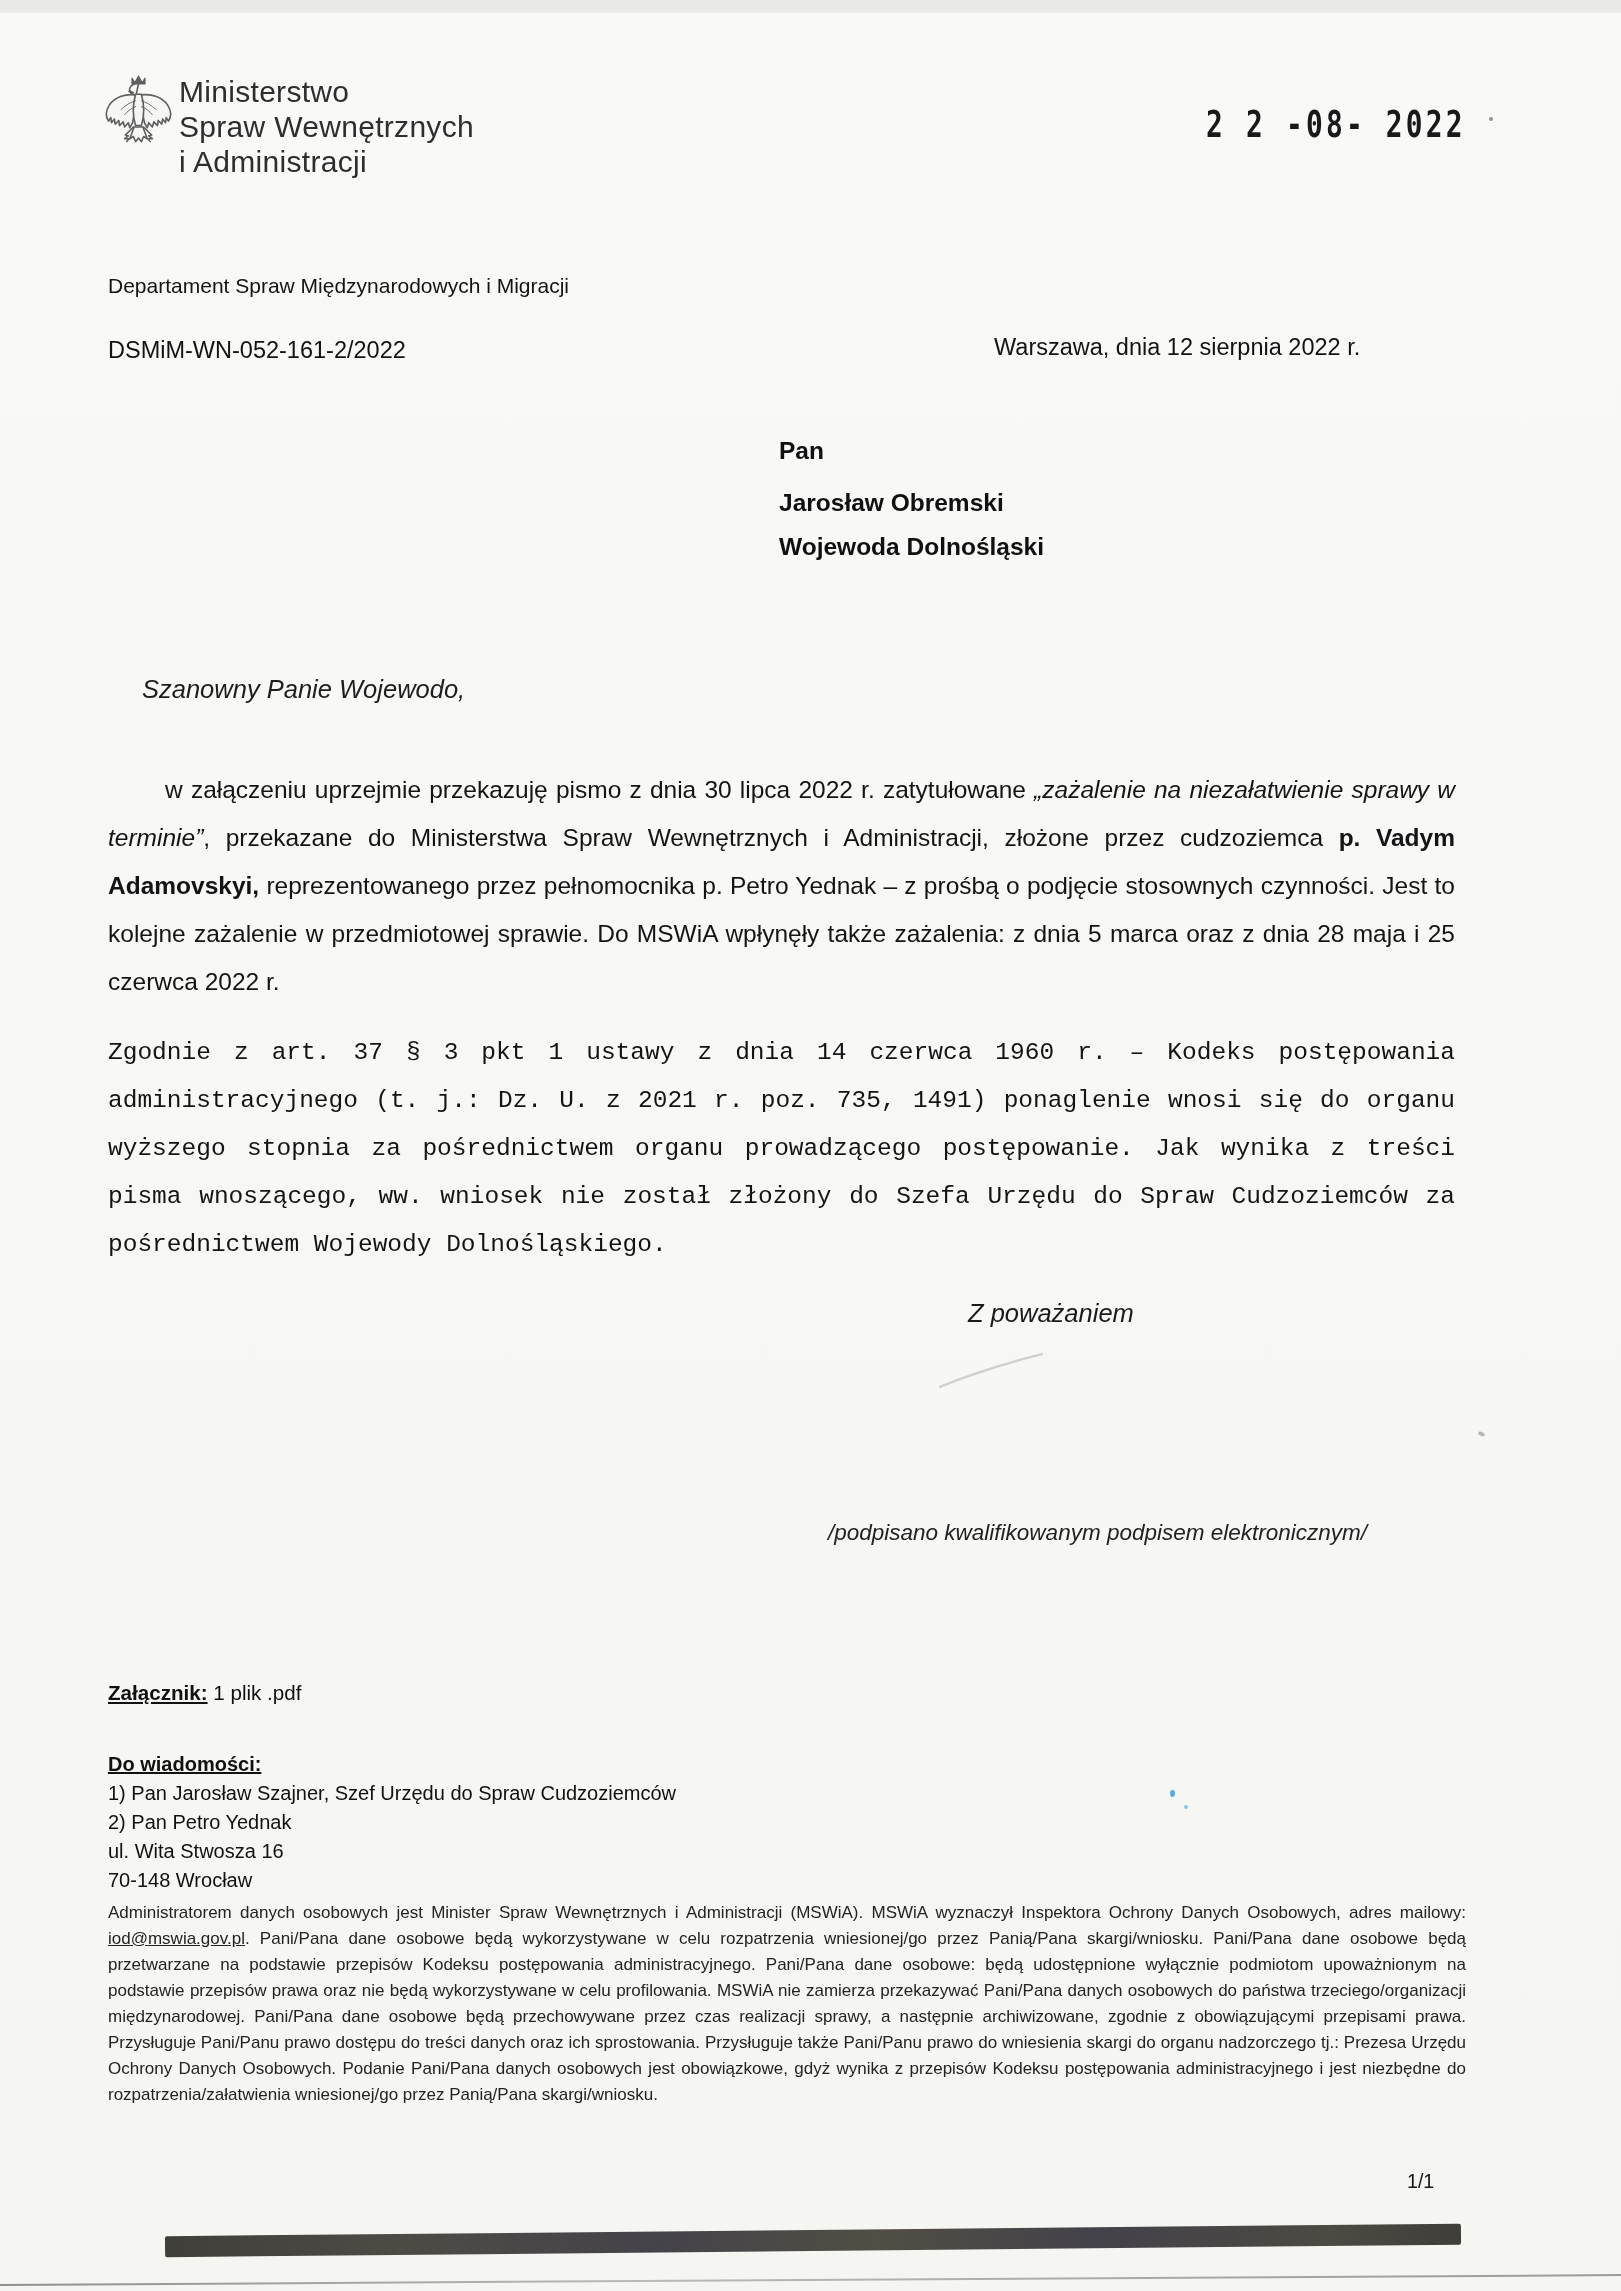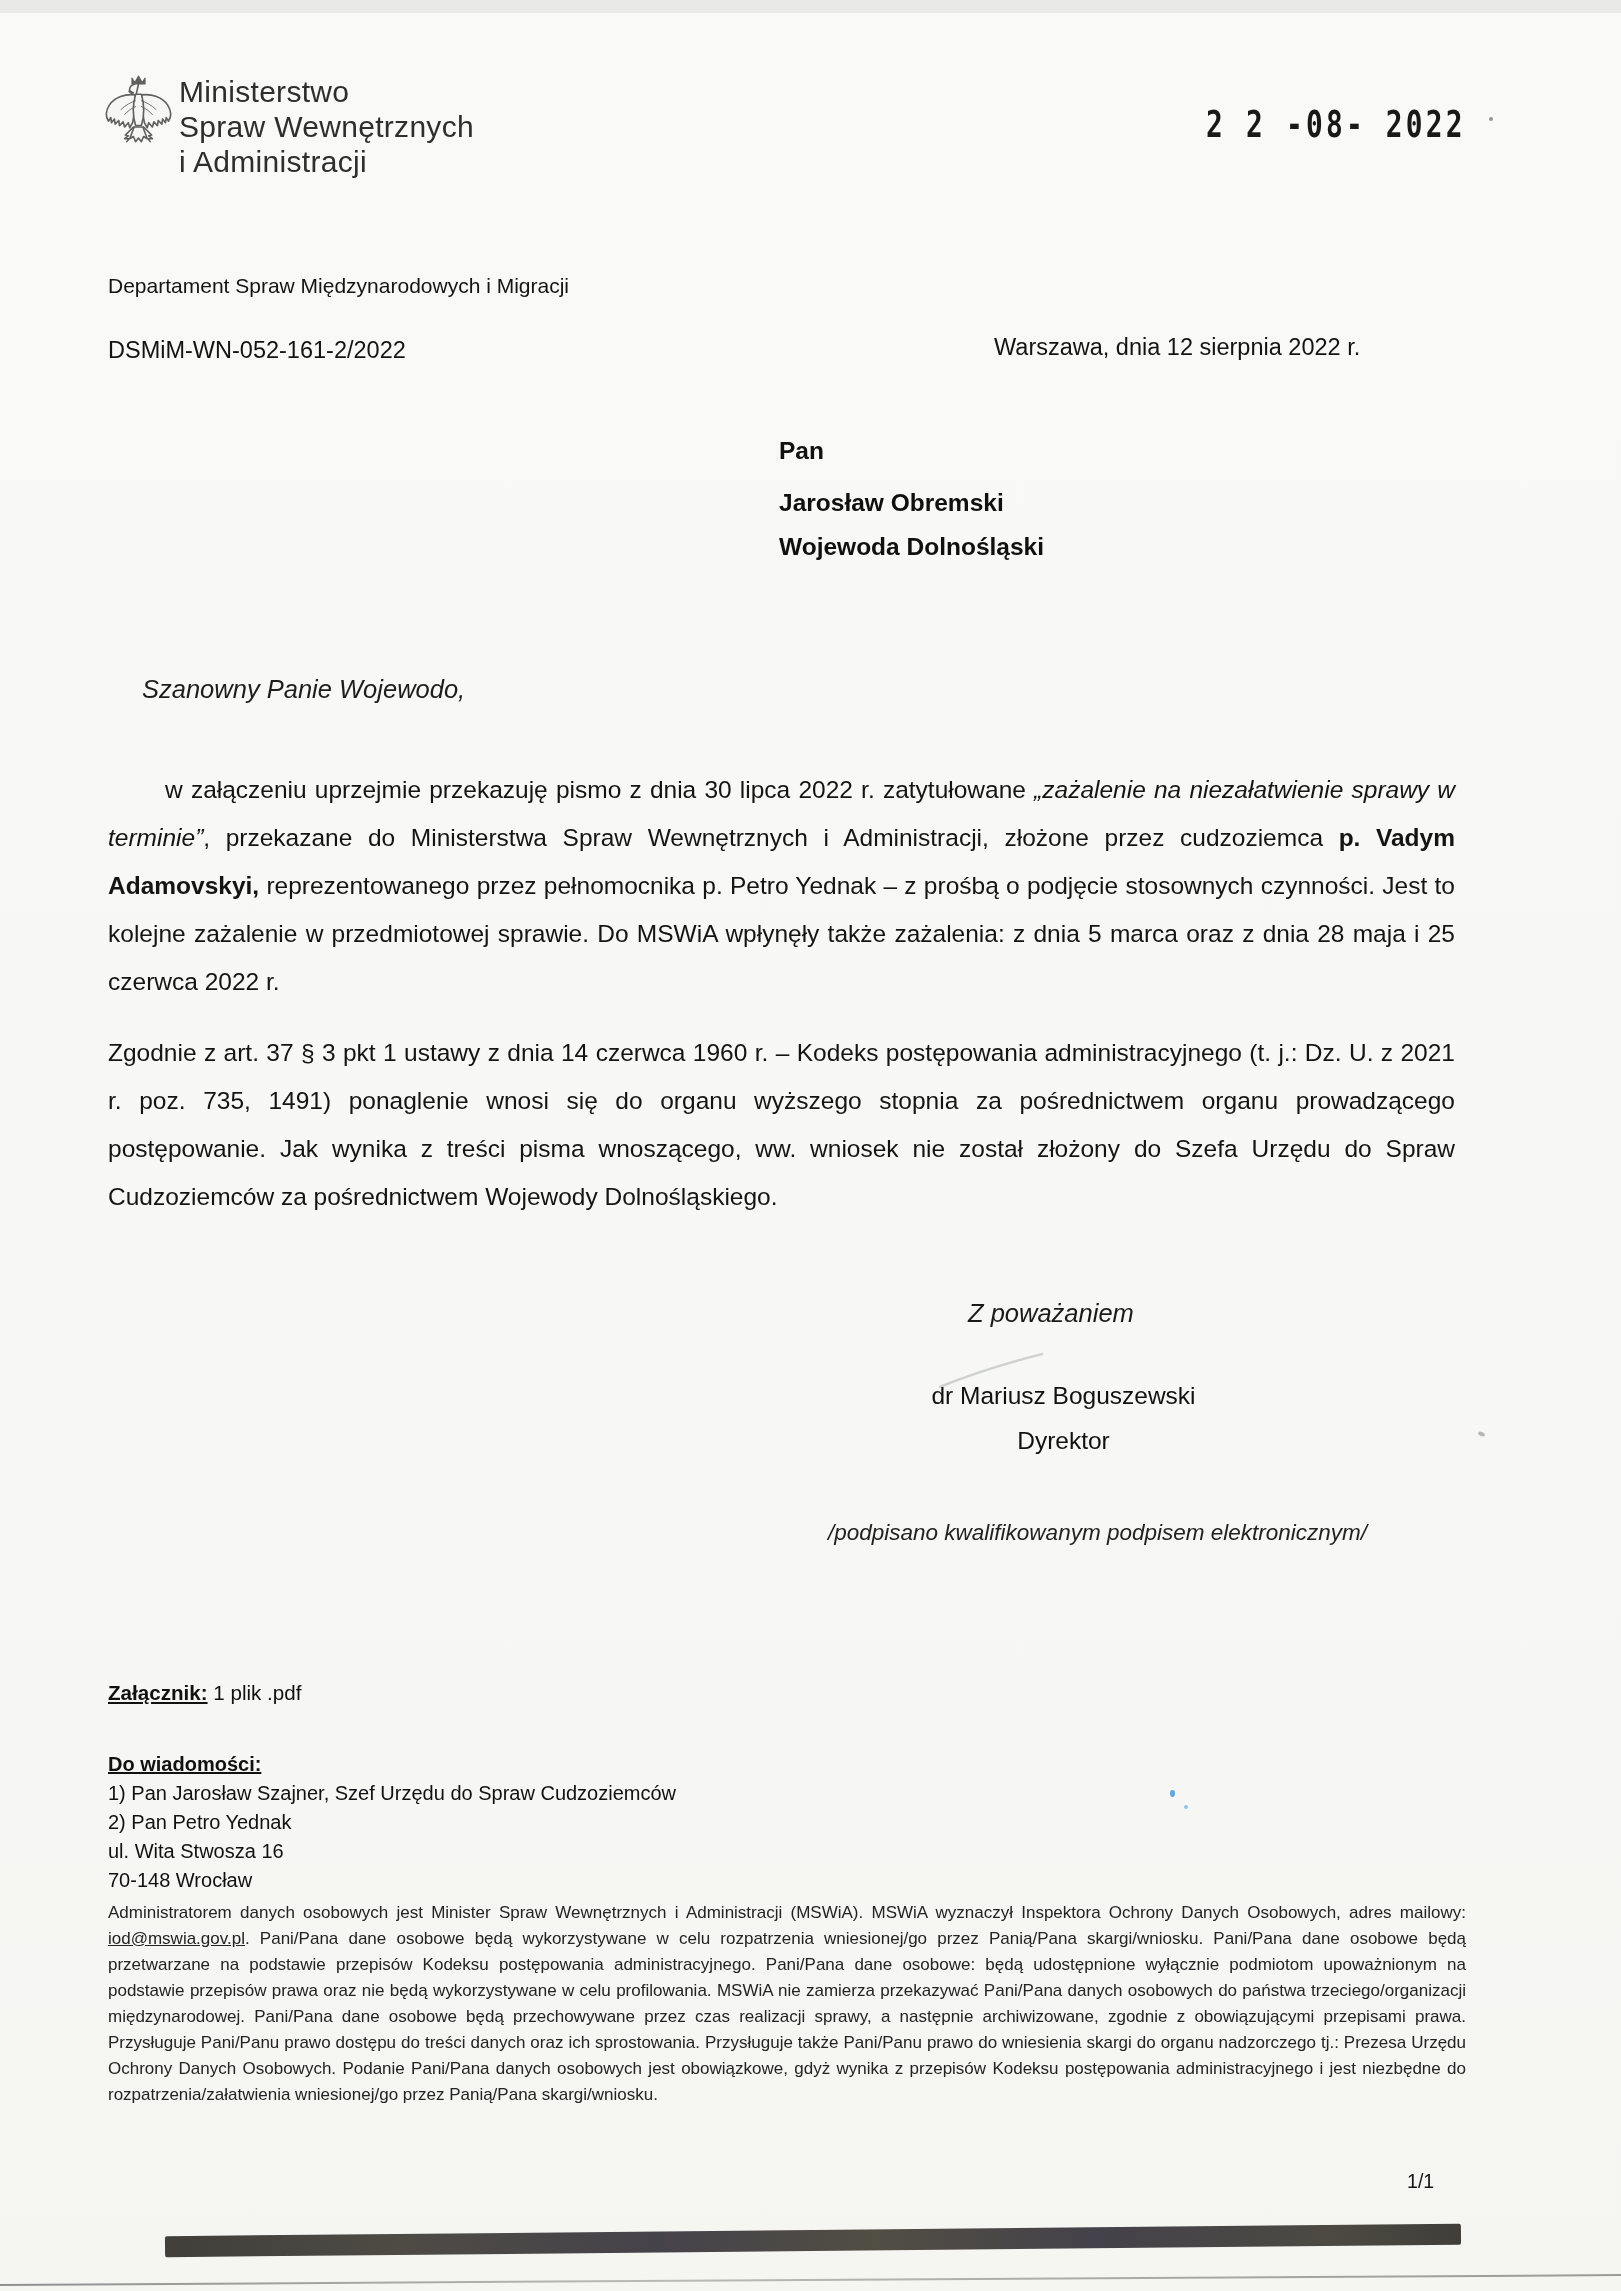--- a/index.html
+++ b/index.html
@@ -24,21 +24,21 @@
   .place-date{left:994px;top:321px;font-size:23.5px;color:#131313;}
 
   .recipient{left:779px;top:416px;font-size:24.5px;font-weight:bold;color:#101010;line-height:44px;}
   .recipient .pan{margin-bottom:7.8px;}
 
   .greeting{left:142px;top:662px;font-size:25.5px;font-style:italic;color:#1d1d1d;}
 
   .body-text{left:108px;top:753px;width:1347px;font-size:24.5px;line-height:48px;color:#141414;text-align:justify;}
   .body-text p{margin:0;}
   .body-text p.p1{text-indent:57px;}
-  .body-text p.p2{margin-top:22.5px;}
+  .body-text p.p2{margin-top:22.5px;font-family:Liberation Mono, monospace;}
   .body-text em{font-style:italic;}
   .body-text strong{font-weight:bold;}
 
   .valediction{left:968px;top:1286px;font-size:25.5px;font-style:italic;color:#1a1a1a;}
   .signer{left:902px;top:1360px;font-size:24.5px;color:#111;line-height:45px;text-align:center;width:323px;}
   .sig-note{left:828px;top:1507px;font-size:22.5px;font-style:italic;color:#222;white-space:nowrap;}
 
   .attachment{left:108px;top:1668px;font-size:20.6px;color:#111;}
   .attachment .lbl{font-weight:bold;text-decoration:underline;}
 
@@ -106,24 +106,20 @@
     <p class="p1"><span>w załączeniu uprzejmie przekazuję pismo z dnia 30 lipca 2022 r. zatytułowane </span><em>„zażalenie na niezałatwienie sprawy w terminie”</em><span>, przekazane do Ministerstwa Spraw Wewnętrznych i Administracji, złożone przez cudzoziemca </span><strong>p. Vadym Adamovskyi,</strong><span> reprezentowanego przez pełnomocnika p. Petro Yednak – z prośbą o podjęcie stosownych czynności. Jest to kolejne zażalenie w przedmiotowej sprawie. Do MSWiA wpłynęły także zażalenia: z dnia 5 marca oraz z dnia 28 maja i 25 czerwca 2022 r.</span></p>
     <p class="p2">Zgodnie z art. 37 § 3 pkt 1 ustawy z dnia 14 czerwca 1960 r. – Kodeks postępowania administracyjnego (t. j.: Dz. U. z 2021 r. poz. 735, 1491) ponaglenie wnosi się do organu wyższego stopnia za pośrednictwem organu prowadzącego postępowanie. Jak wynika z treści pisma wnoszącego, ww. wniosek nie został złożony do Szefa Urzędu do Spraw Cudzoziemców za pośrednictwem Wojewody Dolnośląskiego.</p>
   </div>
 
   <div class="abs valediction">Z poważaniem</div>
 
   <svg class="abs pen-mark" viewBox="0 0 120 46" aria-hidden="true">
     <path d="M112 6 C80 14 40 26 6 40" fill="none" stroke="#b9bdb9" stroke-width="2.4" opacity=".65"></path>
   </svg>
 
-  <div class="abs signer">
-    <div>dr Mariusz Boguszewski</div>
-    <div>Dyrektor</div>
-  </div>
 
   <div class="abs sig-note">/podpisano kwalifikowanym podpisem elektronicznym/</div>
 
   <div class="abs attachment"><span class="lbl">Załącznik:</span><span> 1 plik .pdf</span></div>
 
   <div class="abs cc">
     <div class="hdr">Do wiadomości:</div>
     <div>1) Pan Jarosław Szajner, Szef Urzędu do Spraw Cudzoziemców</div>
     <div>2) Pan Petro Yednak</div>
     <div>ul. Wita Stwosza 16</div>

